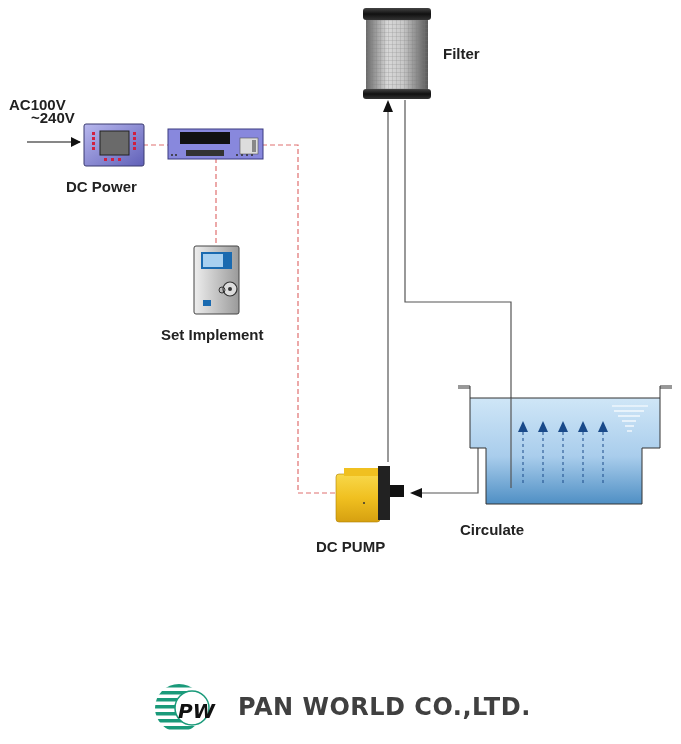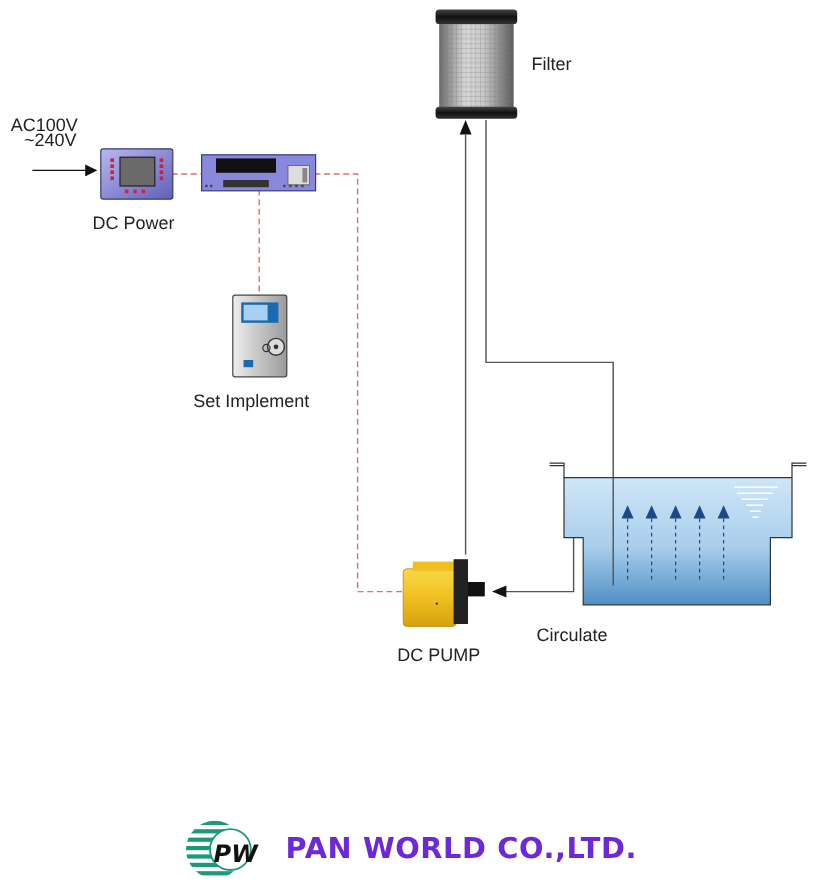--- a/index.html
+++ b/index.html
@@ -1,19 +1,19 @@
 <!DOCTYPE html>
 <html><head>
 <meta charset="utf-8">
 <style>
   html,body{margin:0;padding:0;background:#fff;}
   body{width:681px;height:744px;position:relative;overflow:hidden;font-family:"Liberation Sans",sans-serif;color:#222;}
-  .lbl{position:absolute;font-size:15px;color:#222;white-space:nowrap;}
+  .lbl{position:absolute;font-size:15px;color:#222;white-space:nowrap;font-weight:bold;}
   svg{position:absolute;left:0;top:0;}
-  .logo-text{position:absolute;left:238px;top:693px;font-family:"DejaVu Sans",sans-serif;font-weight:bold;font-size:24px;color:#6d28d9;letter-spacing:0.5px;white-space:nowrap;}
+  .logo-text{position:absolute;left:238px;top:693px;font-family:"DejaVu Sans",sans-serif;font-weight:bold;font-size:24px;color:#404040;letter-spacing:0.5px;white-space:nowrap;}
 </style>
 </head>
 <body>
 
 <svg width="681" height="744">
   <defs>
     <linearGradient id="tankGrad" x1="0" y1="0" x2="0" y2="1">
       <stop offset="0" stop-color="#cfe6f7"></stop>
       <stop offset="0.55" stop-color="#a9cdec"></stop>
       <stop offset="1" stop-color="#4f8fc4"></stop>
@@ -168,20 +168,20 @@
         <rect x="150" y="719" width="60" height="3.5"></rect>
         <rect x="150" y="726" width="60" height="3.5"></rect>
       </g>
     </g>
     <circle cx="192" cy="708" r="17" fill="#fff" stroke="#1a9a7a" stroke-width="1.5"></circle>
     <text x="178" y="718" font-family="DejaVu Sans, sans-serif" font-weight="bold" font-style="italic" font-size="20" fill="#111" id="logoLetters">PW</text>
   </g>
 </svg>
 
 <div class="lbl" style="left:9px;top:96px;">AC100V</div>
-<div class="lbl" style="left:20px;top:109px;">~240V</div>
-<div class="lbl" style="left:77px;top:178px;">DC Power</div>
+<div class="lbl" style="left:31px;top:109px;">~240V</div>
+<div class="lbl" style="left:66px;top:178px;">DC Power</div>
 <div class="lbl" style="left:161px;top:326px;">Set Implement</div>
 <div class="lbl" style="left:443px;top:45px;">Filter</div>
-<div class="lbl" style="left:331px;top:538px;text-align:center;">DC PUMP</div>
-<div class="lbl" style="left:447px;top:521px;">Circulate</div>
+<div class="lbl" style="left:316px;top:538px;text-align:center;">DC PUMP</div>
+<div class="lbl" style="left:460px;top:521px;">Circulate</div>
 
 <div class="logo-text">PAN WORLD CO.,LTD.</div>
 
 </body></html>

